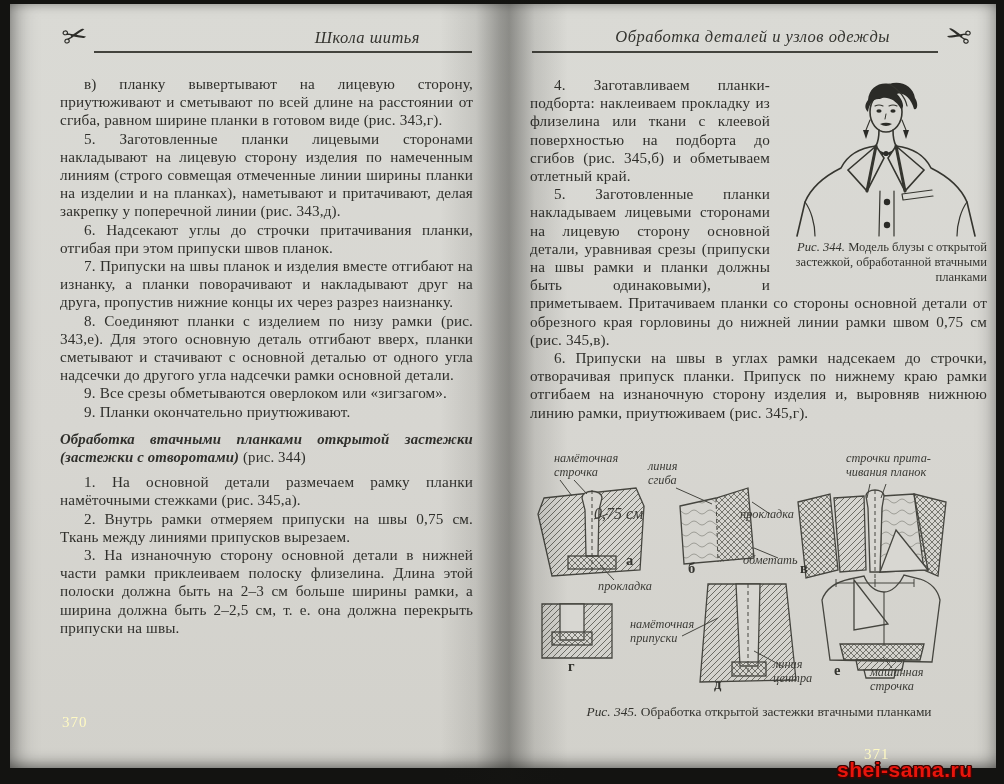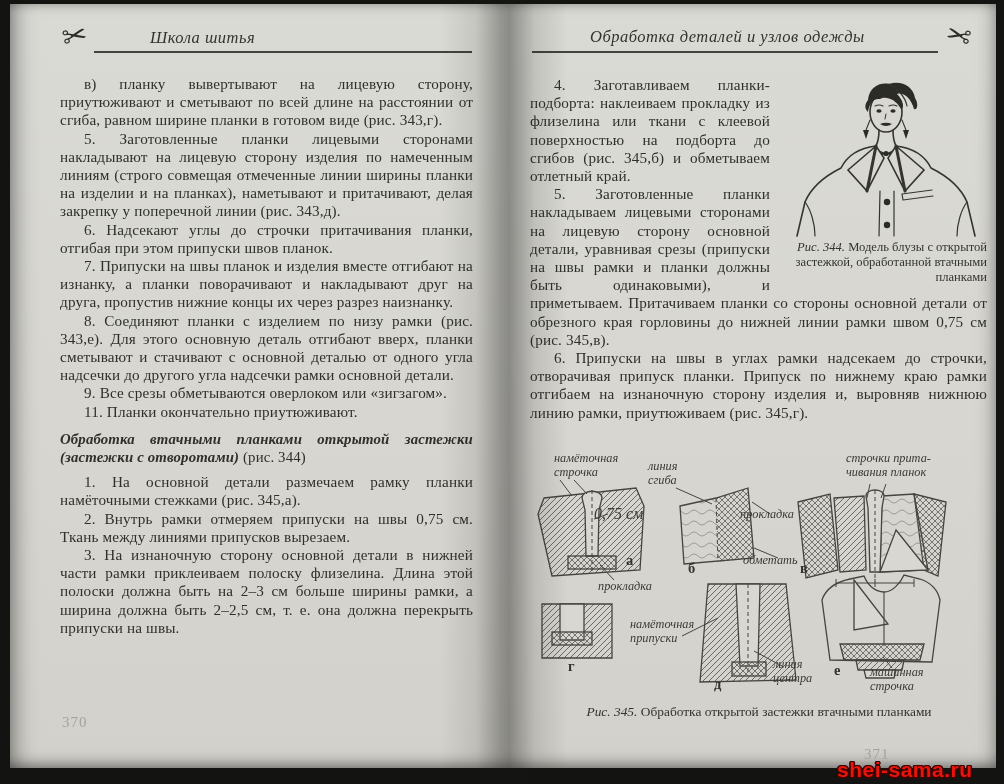--- a/index.html
+++ b/index.html
@@ -7,40 +7,40 @@
         font-family:"Liberation Serif",serif;color:#2f2f2b;}
   .paper{position:absolute;left:10px;top:4px;width:986px;height:764px;
          background:linear-gradient(180deg,#dadad5 0%,#d7d6d1 55%,#d2d1cb 100%);
          box-shadow:inset 16px 0 24px -14px rgba(0,0,0,.5),
                     inset -12px 0 18px -10px rgba(0,0,0,.35),
                     inset 0 -12px 16px -10px rgba(0,0,0,.45),
                     inset 0 8px 10px -8px rgba(0,0,0,.22);}
   .spine{position:absolute;left:440px;top:0;width:128px;height:784px;pointer-events:none;
          background:linear-gradient(90deg,rgba(22,22,19,0) 0%,rgba(22,22,19,.10) 28%,
             rgba(22,22,19,.34) 47%,rgba(22,22,19,.40) 54%,rgba(22,22,19,.12) 74%,rgba(22,22,19,0) 100%);}
-  .hdr{position:absolute;font-style:italic;font-size:16.5px;letter-spacing:.5px;text-align:left;color:#33332e;}
+  .hdr{position:absolute;font-style:italic;font-size:16.5px;letter-spacing:.5px;text-align:right;color:#33332e;}
   .rule{position:absolute;height:2px;background:#43433d;}
   .scissors{position:absolute;font-size:30px;color:#2d2d29;}
   .scissors.flip{transform:scaleX(-1) rotate(-14deg);}
   .scissors.tilt{transform:rotate(-12deg);}
   .txt{position:absolute;overflow:hidden;}
   .txt p{margin:0;text-indent:24px;text-align:justify;font-size:15.2px;line-height:18.2px;letter-spacing:.15px;}
   .subheading{margin:9px 0 7px !important;text-indent:0 !important;font-weight:bold;font-style:italic;
               font-size:14.8px !important;letter-spacing:.4px;}
   .subheading .plain{font-weight:normal;font-style:normal;margin-top:26px;}
   .figbox{float:right;width:207px;margin:2px 0 6px 10px;}
   .figcap{font-size:12.6px;line-height:15.2px;text-align:right;margin-top:2px;color:#34342f;}
   .figcap .fig-label{font-style:italic;}
   .fig345{position:absolute;left:530px;top:452px;width:458px;height:252px;}
   .co{position:absolute;font-style:italic;font-size:12.3px;line-height:13.8px;white-space:pre-line;color:#3a3a35;}
   .co.small{font-size:16px;font-style:italic;}
   .dl{position:absolute;font-weight:bold;font-size:14.5px;color:#34342f;}
   .fig345cap{position:absolute;left:530px;top:704px;width:458px;text-align:center;font-size:13.4px;color:#34342f;}
   .fig345cap .fig-label{font-style:italic;}
-  .pagenum{position:absolute;font-size:15px;letter-spacing:1px;color:#a3a3a3;}
+  .pagenum{position:absolute;font-size:15px;letter-spacing:1px;color:#fef9c3;}
   .watermark{position:absolute;left:820px;top:758px;font-family:"Liberation Sans",sans-serif;
              font-weight:bold;font-size:21px;letter-spacing:.5px;color:#e8150c;z-index:9;
              text-shadow:-1.5px 0 #3c0503,1.5px 0 #3c0503,0 -1.5px #3c0503,0 1.5px #3c0503,
                          -1px -1px #3c0503,1px 1px #3c0503,1px -1px #3c0503,-1px 1px #3c0503;margin-left:17px;}
   svg{display:block;}
 </style>
 </head>
 <body>
 
 <div class="scan">
@@ -54,21 +54,21 @@
   <div class="rule" style="left:532px;top:51px;width:406px;"></div>
   <div class="scissors flip" style="left:946px;top:18px;">✂</div>
 
   <div class="txt" style="left:60px;top:75px;width:413px;height:638px;">
     <p>в) планку вывертывают на лицевую сторону, приутюживают и сметывают по всей длине на расстоянии от сгиба, равном ширине планки в готовом виде (рис. 343,г).</p>
     <p>5. Заготовленные планки лицевыми сторонами накладывают на лицевую сторону изделия по намеченным линиям (строго совмещая отмеченные линии ширины планки на изделии и на планках), наметывают и притачивают, делая закрепку у поперечной линии (рис. 343,д).</p>
     <p>6. Надсекают углы до строчки притачивания планки, отгибая при этом припуски швов планок.</p>
     <p>7. Припуски на швы планок и изделия вместе отгибают на изнанку, а планки поворачивают и накладывают друг на друга, пропустив нижние концы их через разрез наизнанку.</p>
     <p>8. Соединяют планки с изделием по низу рамки (рис. 343,е). Для этого основную деталь отгибают вверх, планки сметывают и стачивают с основной деталью от одного угла надсечки до другого угла надсечки рамки основной детали.</p>
     <p>9. Все срезы обметываются оверлоком или «зигзагом».</p>
-    <p>11. Планки окончательно приутюживают.</p>
+    <p>9. Планки окончательно приутюживают.</p>
     <p class="subheading">
       <span>Обработка втачными планками открытой застежки (застежки с отворотами)</span>
       <span class="plain">(рис. 344)</span>
     </p>
     <p>1. На основной детали размечаем рамку планки намёточными стежками (рис. 345,а).</p>
     <p>2. Внутрь рамки отмеряем припуски на швы 0,75 см. Ткань между линиями припусков вырезаем.</p>
     <p>3. На изнаночную сторону основной детали в нижней части рамки приклеиваем полоску флизелина. Длина этой полоски должна быть на 2–3 см больше ширины рамки, а ширина должна быть 2–2,5 см, т. е. она должна перекрыть припуски на швы.</p>
   </div>
 
   <div class="txt" style="left:530px;top:76px;width:457px;height:372px;">

